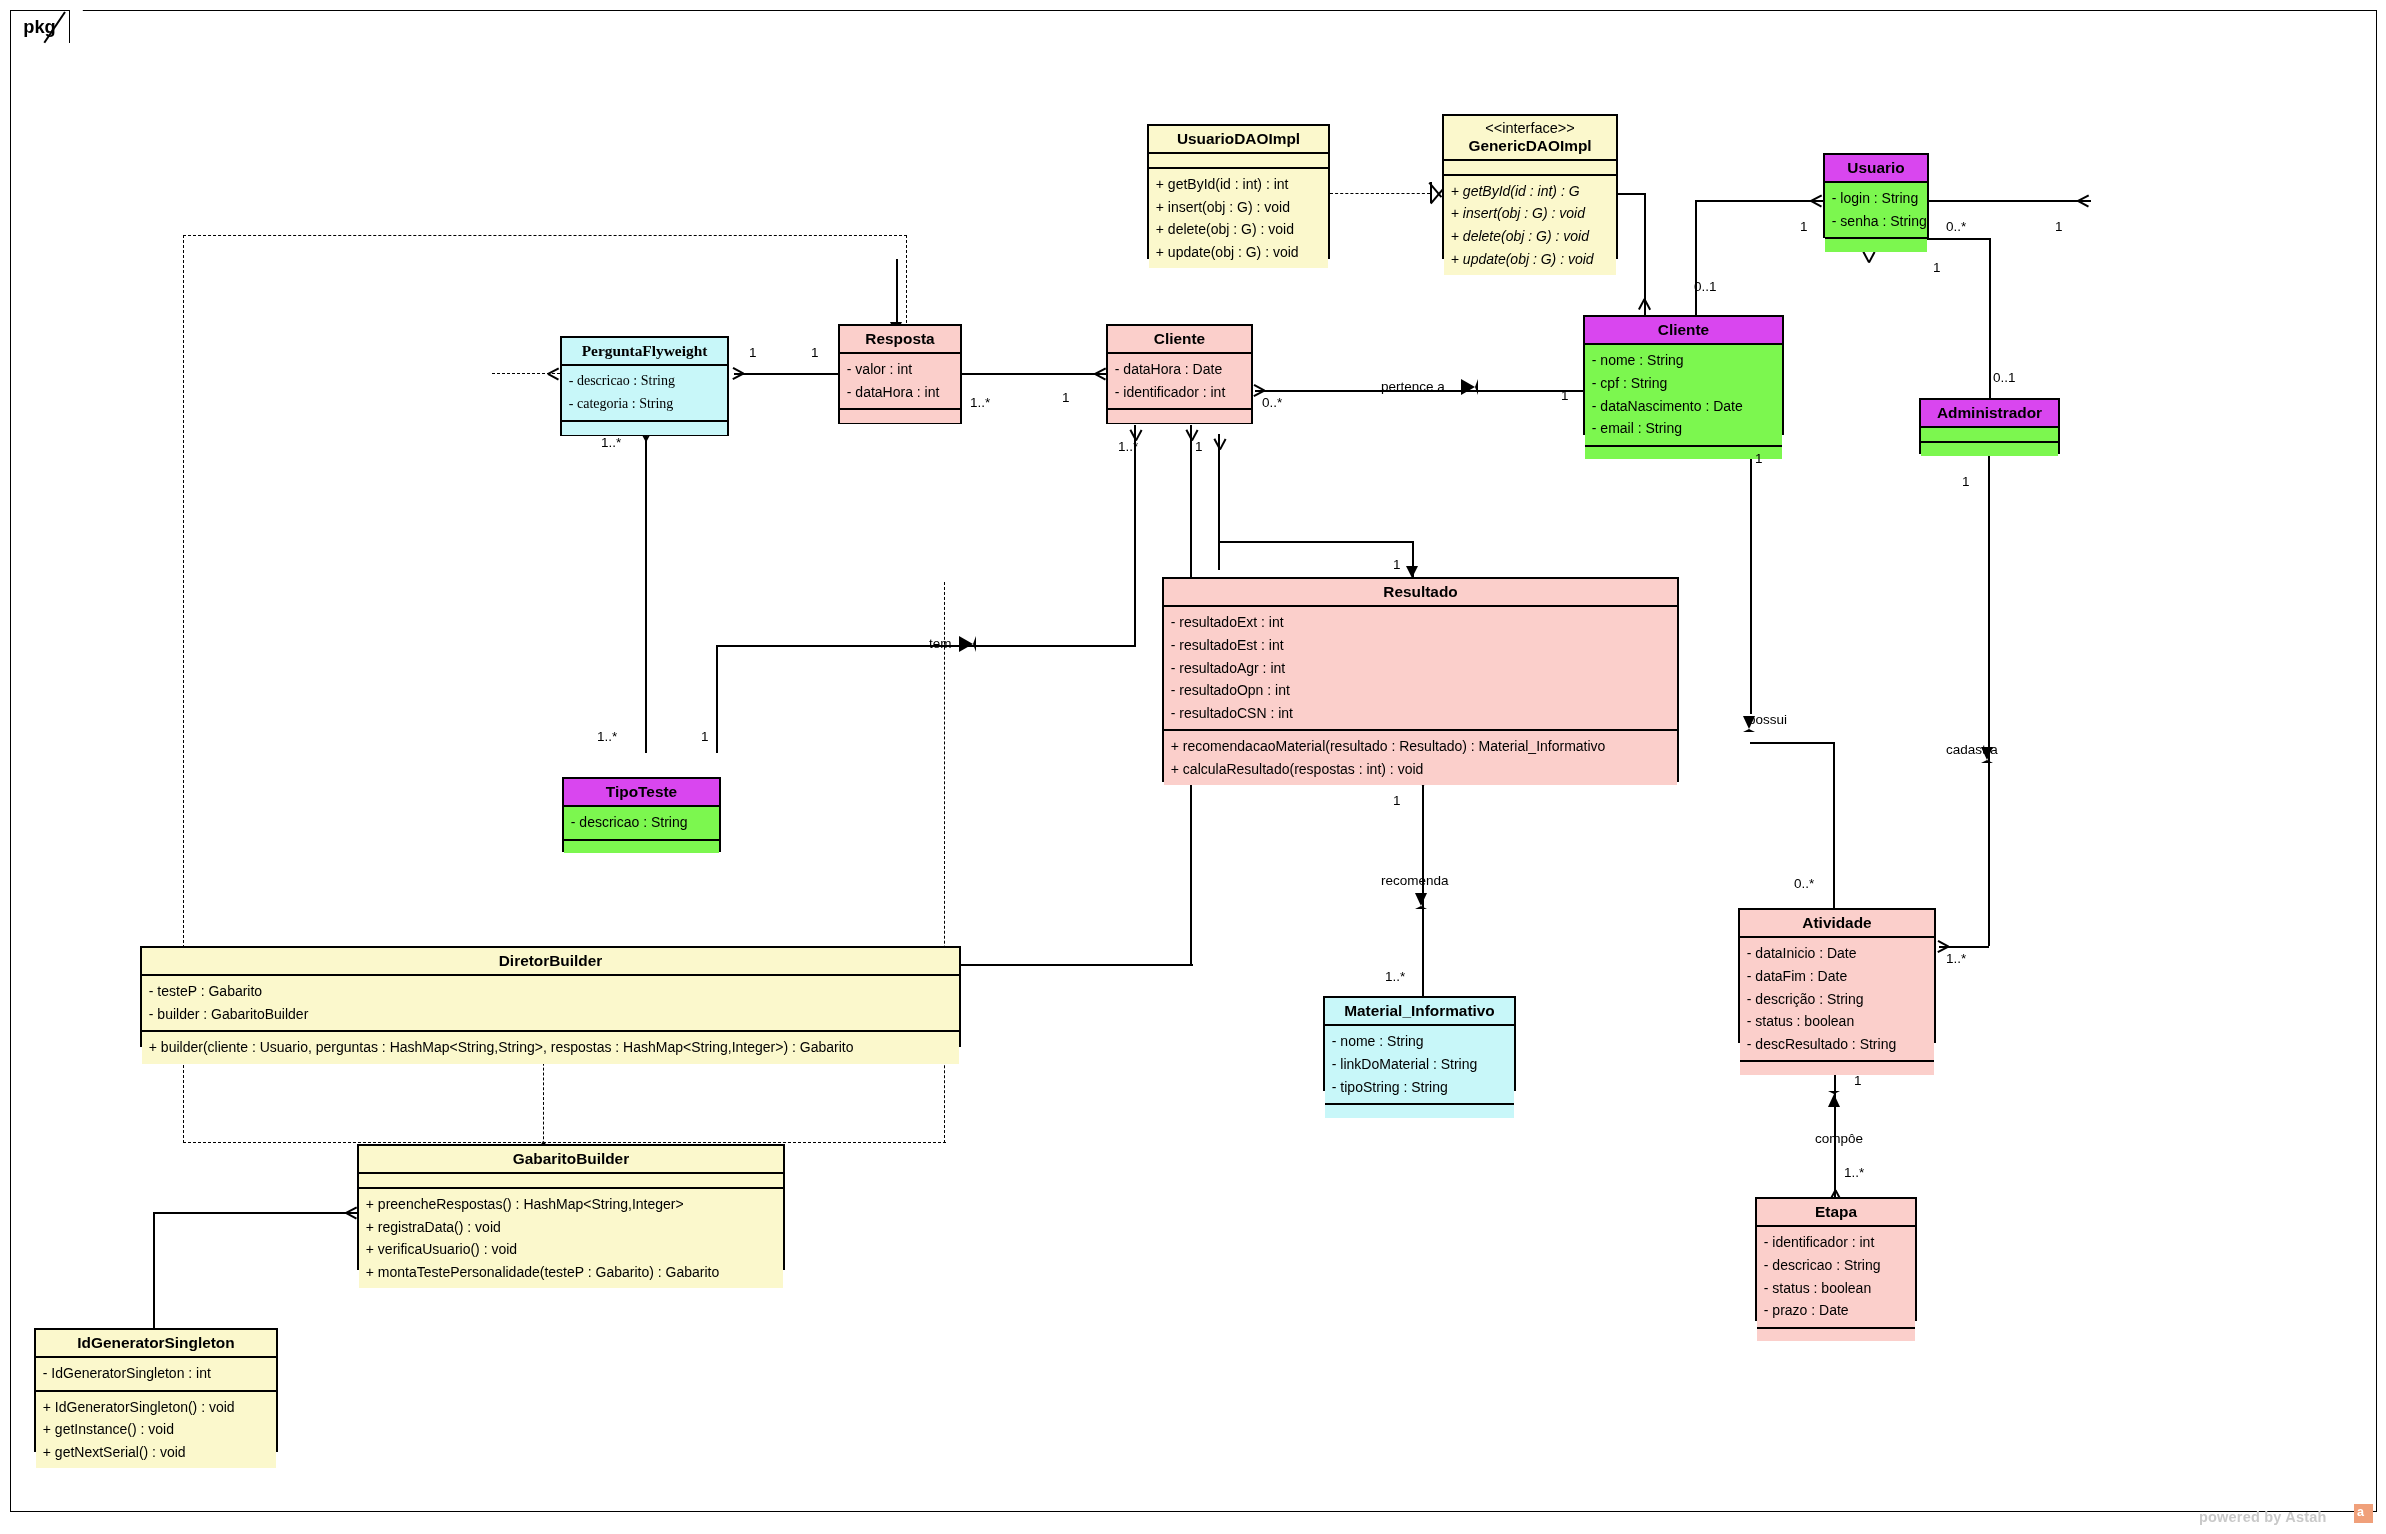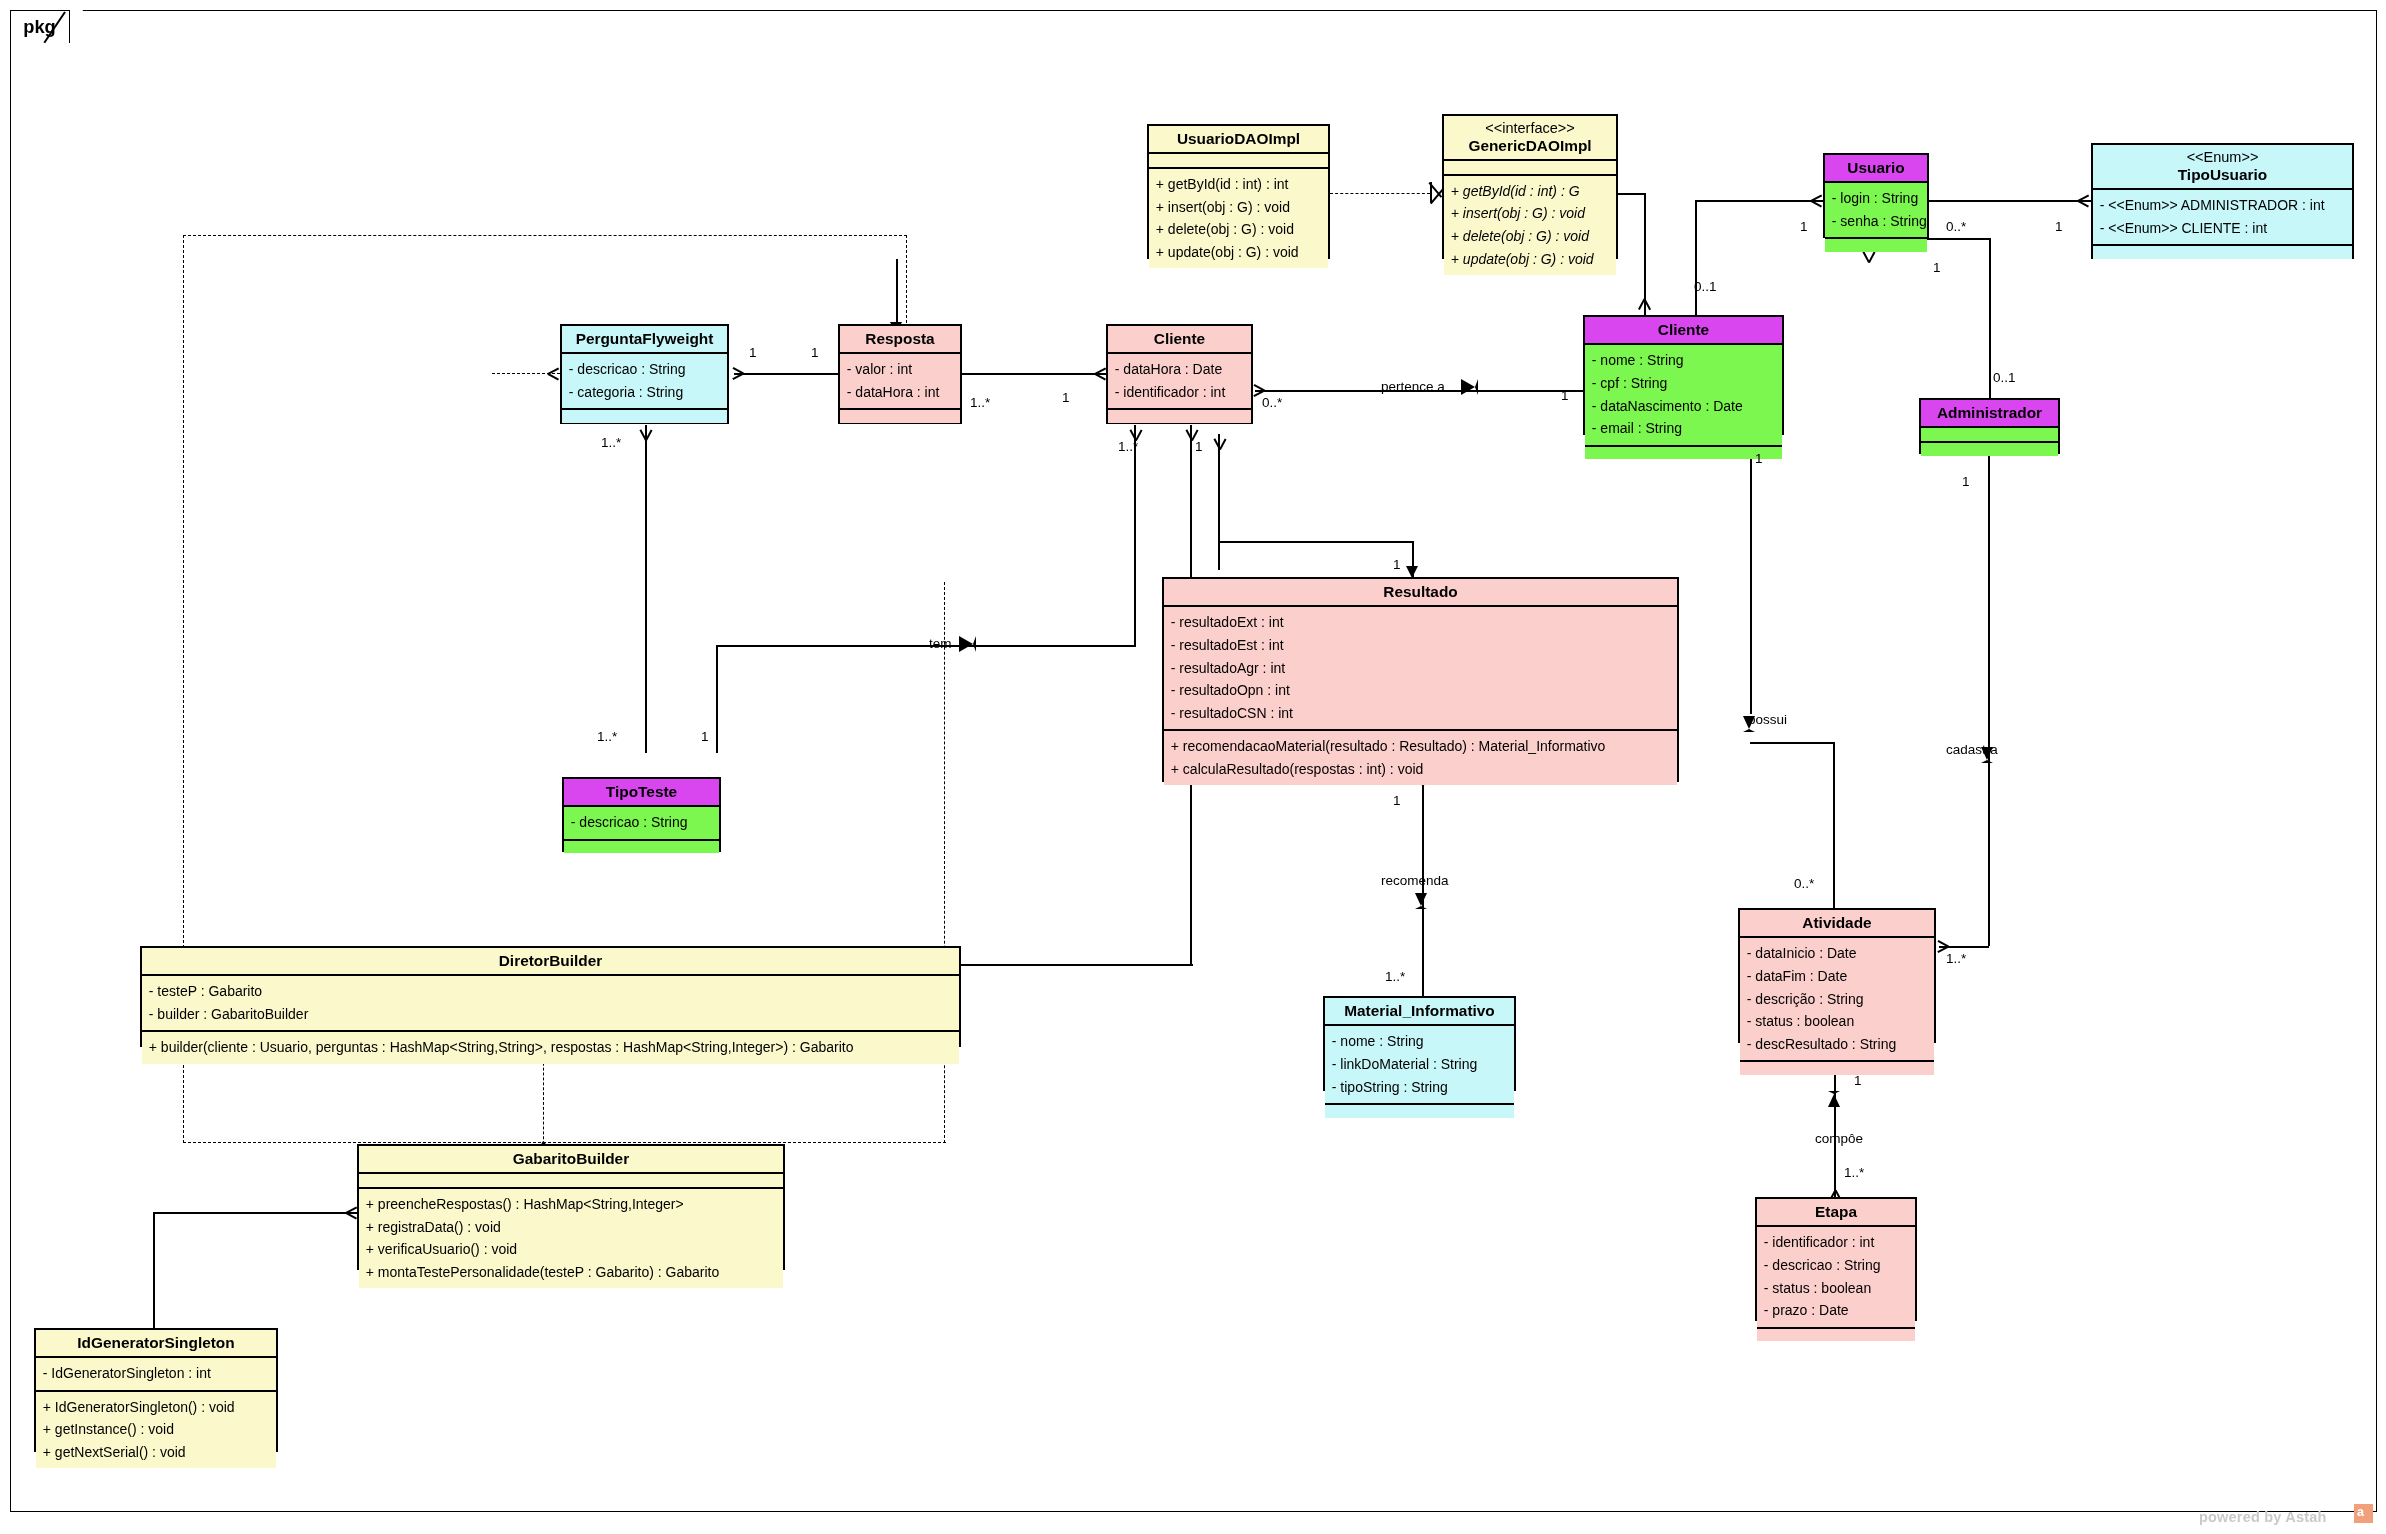--- a/index.html
+++ b/index.html
@@ -235,33 +235,22 @@
 
   <div class="uml green" style="left:1823px;top:153px;width:106px;height:85px;">
     <div class="name">Usuario</div>
     <div class="sec">
       <div class="row">- login : String</div>
       <div class="row">- senha : String</div>
     </div>
     <div class="sec empty"></div>
   </div>
 
-  <div class="uml cyan" style="left:2091px;top:143px;width:263px;height:116px;">
-    <div class="name">
-      <span class="stereo">&lt;&lt;Enum&gt;&gt;</span>
-      <span>TipoUsuario</span>
-    </div>
-    <div class="sec">
-      <div class="row">- &lt;&lt;Enum&gt;&gt; ADMINISTRADOR : int</div>
-      <div class="row">- &lt;&lt;Enum&gt;&gt; CLIENTE : int</div>
-    </div>
-    <div class="sec empty"></div>
-  </div>
-
-  <div class="uml cyan" style="left:560px;top:324px;width:169px;height:100px;">
+
+  <div class="uml cyan" style="left:560px;top:336px;width:169px;height:100px;font-family:Liberation Serif, serif;">
     <div class="name">PerguntaFlyweight</div>
     <div class="sec">
       <div class="row">- descricao : String</div>
       <div class="row">- categoria : String</div>
     </div>
     <div class="sec empty"></div>
   </div>
 
   <div class="uml pink" style="left:838px;top:324px;width:124px;height:100px;">
     <div class="name">Resposta</div>

